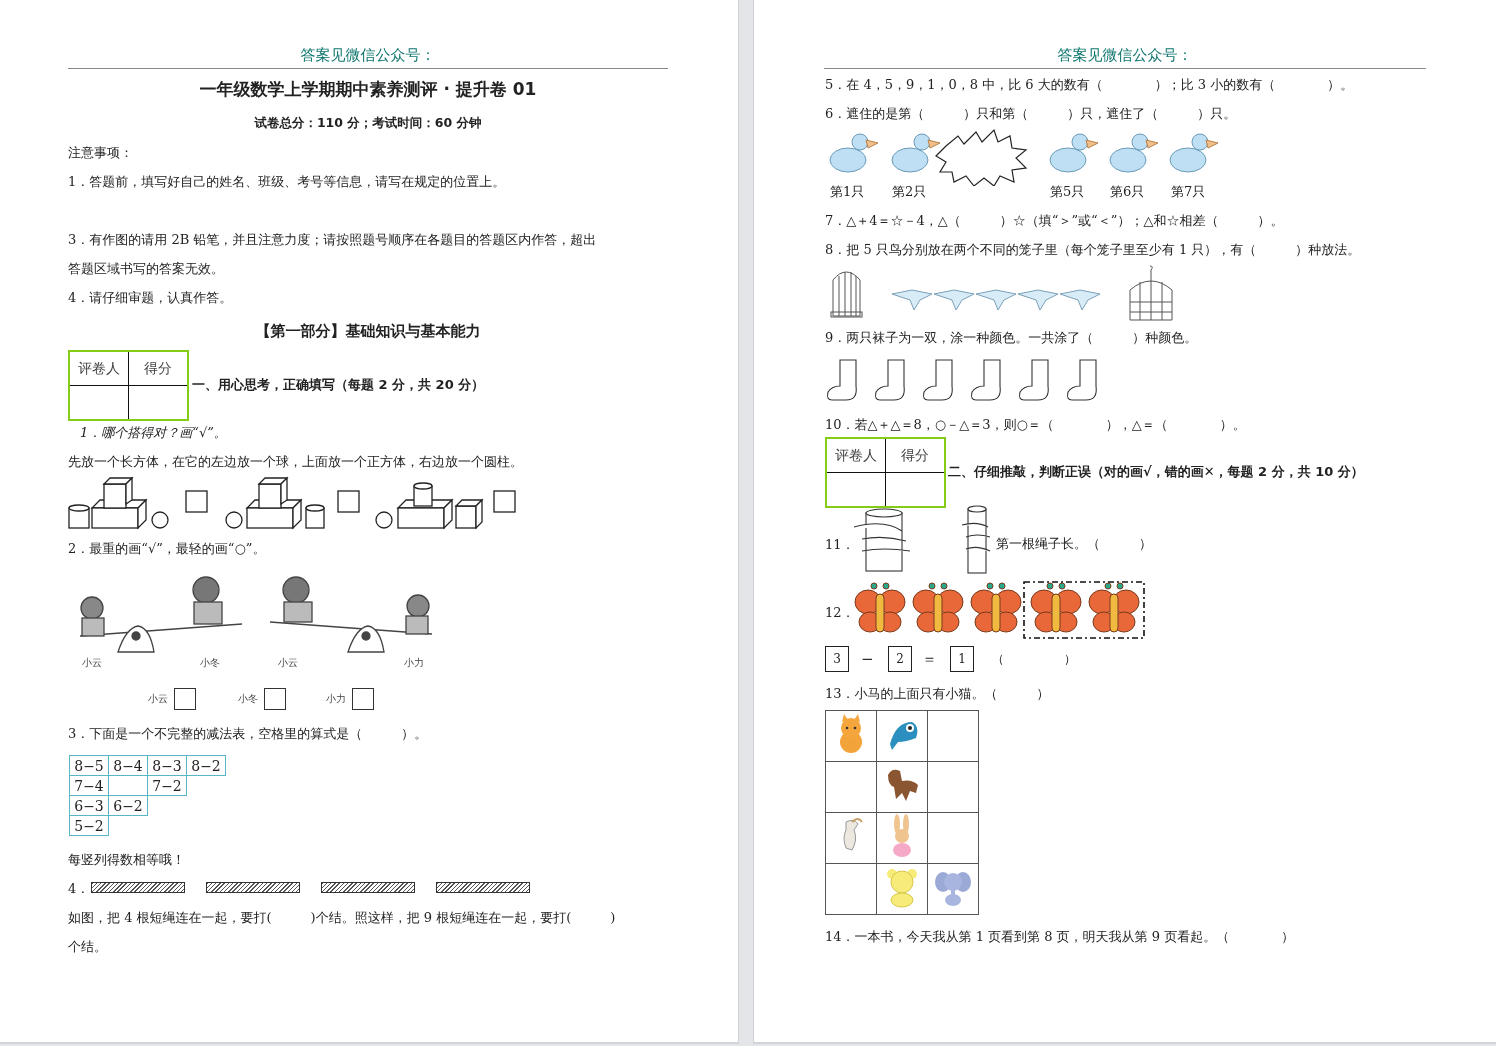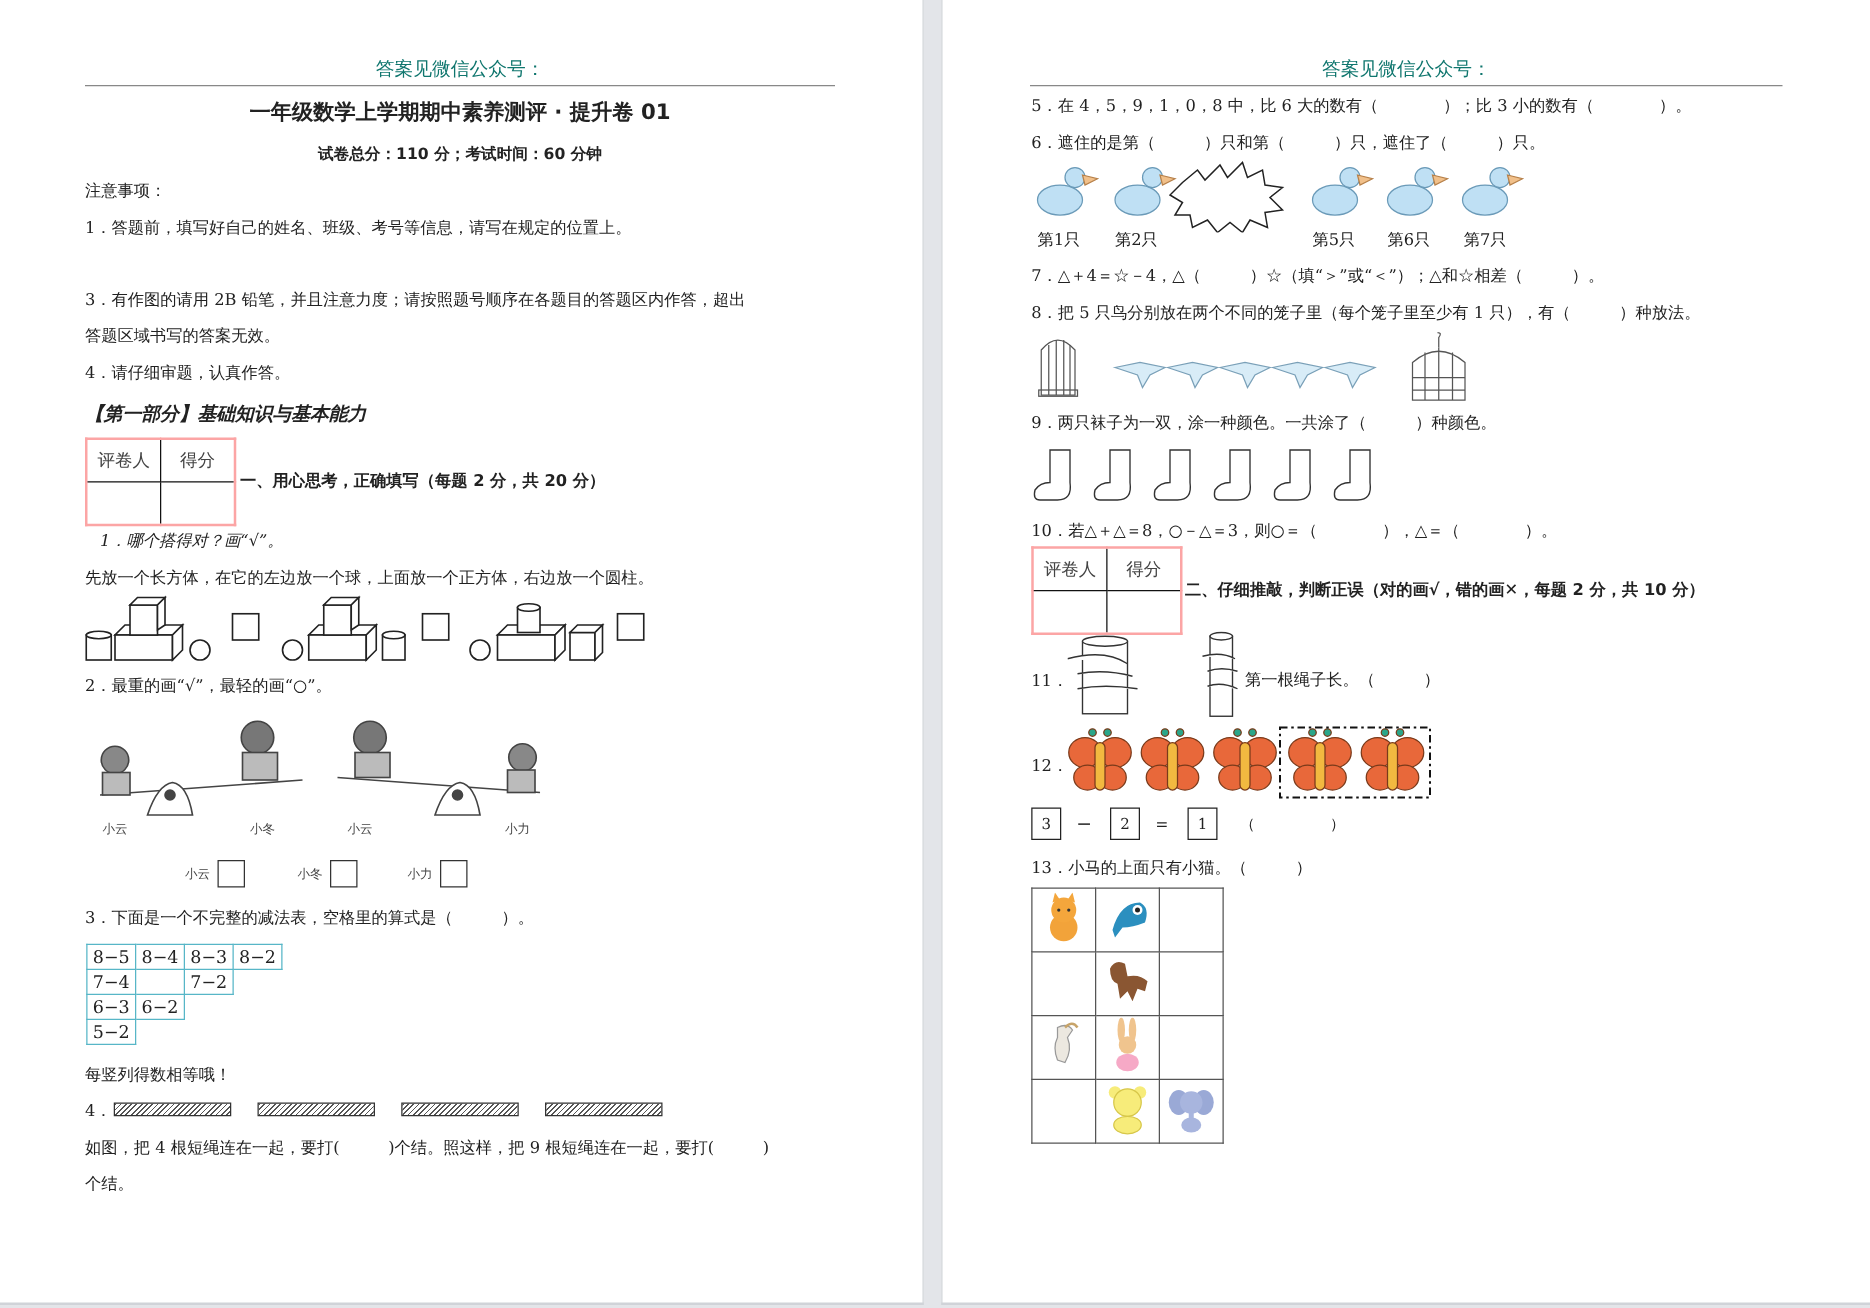--- a/index.html
+++ b/index.html
@@ -9,21 +9,21 @@
   .page-left{left:0;width:738px;border-right:1px solid #d0d3d8;}
   .page-right{left:753px;width:743px;border-left:1px solid #d0d3d8;}
   .abs{position:absolute;}
   .hdr{font-size:15px;color:#0f766e;text-align:center;}
   .hdr-rule{position:absolute;height:0;border-top:1.5px solid #888;}
   .title{font-family:"DejaVu Sans","Liberation Sans",sans-serif;font-weight:bold;font-size:17px;text-align:center;}
   .sub{font-family:"DejaVu Sans","Liberation Sans",sans-serif;font-weight:bold;font-size:12.5px;text-align:center;}
   .t{font-size:13px;white-space:nowrap;}
   .tb{font-family:"DejaVu Sans","Liberation Sans",sans-serif;font-weight:bold;font-size:13px;white-space:nowrap;}
   .part{font-family:"DejaVu Sans","Liberation Sans",sans-serif;font-weight:bold;font-size:15px;}
-  .score-table{position:absolute;border:2px solid #fca5a5;border-collapse:collapse;padding-left:13px;}
+  .score-table{position:absolute;border:2px solid #84cc16;border-collapse:collapse;padding-left:13px;}
   .score-table td{border:1.5px solid #111;width:58px;height:33px;text-align:center;font-size:14px;color:#444;padding:0;}
   .sq{position:absolute;border:1.3px solid #333;background:#fff;}
   .small{font-size:10px;color:#444;}
   .sub-table{position:absolute;border-collapse:collapse;}
   .sub-table td{border:1px solid #57b6c7;width:38px;height:19px;font-size:14px;text-align:center;padding:0;}
   .sub-table td.empty{border:none;}
   .rope{position:absolute;width:92px;height:9px;border:1px solid #333;
         background:repeating-linear-gradient(135deg,#555 0 1px,#fff 1px 3px);}
   .eqbox{position:absolute;width:22px;height:24px;border:1.3px solid #222;font-size:12px;text-align:center;line-height:24px;}
   .animal-grid{position:absolute;border-collapse:collapse;}
@@ -38,21 +38,21 @@
 
   <div class="abs title" style="left:68px;width:600px;top:78px;">一年级数学上学期期中素养测评 · 提升卷 01</div>
   <div class="abs sub" style="left:68px;width:600px;top:115px;">试卷总分：110 分；考试时间：60 分钟</div>
 
   <div class="abs t" style="left:68px;top:144px;">注意事项：</div>
   <div class="abs t" style="left:68px;top:173px;text-align:center;">1．答题前，填写好自己的姓名、班级、考号等信息，请写在规定的位置上。</div>
   <div class="abs t" style="left:68px;top:231px;">3．有作图的请用 2B 铅笔，并且注意力度；请按照题号顺序在各题目的答题区内作答，超出</div>
   <div class="abs t" style="left:68px;top:260px;">答题区域书写的答案无效。</div>
   <div class="abs t" style="left:68px;top:289px;">4．请仔细审题，认真作答。</div>
 
-  <div class="abs part" style="left:68px;width:600px;top:322px;text-align:left;font-style:italic;">【第一部分】基础知识与基本能力</div>
+  <div class="abs part" style="left:68px;width:600px;top:322px;text-align:center;">【第一部分】基础知识与基本能力</div>
 
   <table class="score-table" style="left:68px;top:350px;">
     <tbody>
         <tr>
           <td>评卷人</td>
         <td>得分</td>
         </tr>
     <tr>
           <td></td>
           <td></td>
@@ -397,13 +397,14 @@
               <ellipse cx="10" cy="16" rx="8" ry="10" fill="#9aa9d6"></ellipse>
               <ellipse cx="30" cy="16" rx="8" ry="10" fill="#9aa9d6"></ellipse>
               <circle cx="20" cy="16" r="9" fill="#a8b5de"></circle>
               <rect x="18" y="20" width="4" height="12" fill="#a8b5de"></rect>
               <ellipse cx="20" cy="34" rx="8" ry="6" fill="#a8b5de"></ellipse>
             </svg></td>
     </tr>
   </tbody>
     </table>
 
+  <div class="abs t" style="left:71px;top:928px;">14．一本书，今天我从第 1 页看到第 8 页，明天我从第 9 页看起。（　　　　）</div>
 </div>
 
 </body></html>

